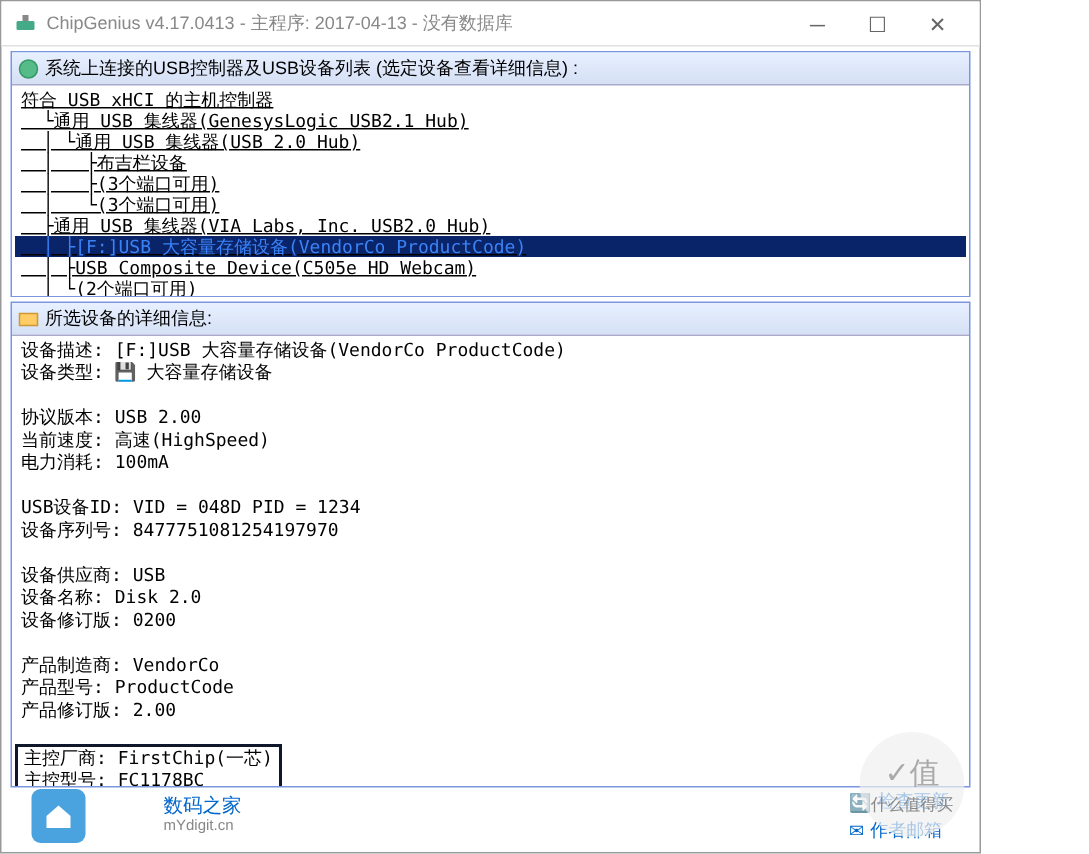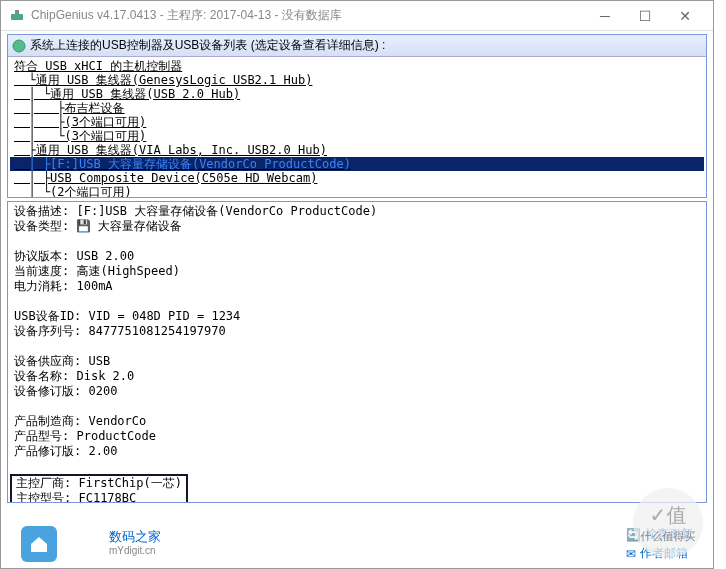--- a/index.html
+++ b/index.html
@@ -1,17 +1,17 @@
 <!DOCTYPE html>
 <html><head>
 <meta charset="utf-8">
 <style>
 * { margin: 0; padding: 0; box-sizing: border-box; }
 body { font-family: "SimSun", "Microsoft YaHei", sans-serif; font-size: 12px; background: #fff; }
-.window { width: 714px; height: 569px; border: 1px solid #999; background: #fff; position: relative; }
+.window { width: 654px; height: 569px; border: 1px solid #999; background: #fff; position: relative; }
 .titlebar { height: 30px; background: #fff; display: flex; align-items: center; padding: 0 8px; border-bottom: 1px solid #e0e0e0; }
 .titlebar-icon { width: 16px; height: 16px; margin-right: 6px; display: inline-flex; }
 .titlebar-text { flex: 1; color: #888; font-size: 12px; }
 .win-controls { display: flex; }
 .win-btn { width: 40px; height: 28px; display: flex; align-items: center; justify-content: center; color: #666; font-size: 14px; cursor: pointer; }
 .panel { margin: 3px 6px; border: 1px solid #7a96df; }
 .panel-header { background: linear-gradient(#e8f0ff, #d5e0f5); border-bottom: 1px solid #aac; padding: 2px 4px; display: flex; align-items: center; }
 .panel-header .icon { width: 14px; height: 14px; margin-right: 4px; }
 .panel-body { background: #fff; padding: 2px; font-family: "SimSun", monospace; font-size: 12px; line-height: 14px; overflow: auto; }
 .tree { white-space: pre; text-decoration: underline; }
@@ -63,20 +63,28 @@
           </svg>
       </span>
       <span>系统上连接的USB控制器及USB设备列表 (选定设备查看详细信息) :</span>
     </div>
     <div class="panel-body">
       <div class="tree" id="tree"><div class="tree-line">符合 USB xHCI 的主机控制器</div><div class="tree-line">  └通用 USB 集线器(GenesysLogic USB2.1 Hub)</div><div class="tree-line">  │ └通用 USB 集线器(USB 2.0 Hub)</div><div class="tree-line">  │   ├布吉栏设备</div><div class="tree-line">  │   ├(3个端口可用)</div><div class="tree-line">  │   └(3个端口可用)</div><div class="tree-line">  ├通用 USB 集线器(VIA Labs, Inc. USB2.0 Hub)</div><div class="tree-line selected">  │ ├[F:]USB 大容量存储设备(VendorCo ProductCode)</div><div class="tree-line">  │ ├USB Composite Device(C505e HD Webcam)</div><div class="tree-line">  │ └(2个端口可用)</div></div>
     </div>
   </div>
 
   <div class="panel bottom">
+    <div class="panel-header">
+      <span class="icon">
+        <svg viewBox="0 0 14 14">
+            <rect x="1" y="3" width="12" height="8" fill="#fc6" stroke="#c93"></rect>
+          </svg>
+      </span>
+      <span>所选设备的详细信息:</span>
+    </div>
     <div class="panel-body details"><span><span>设备描述:</span> <span>[F:]USB 大容量存储设备(VendorCo ProductCode)</span></span>
 <span><span>设备类型:</span> <span class="small-icon">💾</span> <span>大容量存储设备</span></span>
 
 <span><span>协议版本:</span> <span>USB 2.00</span></span>
 <span><span>当前速度:</span> <span>高速(HighSpeed)</span></span>
 <span><span>电力消耗:</span> <span>100mA</span></span>
 
 <span><span>USB设备ID:</span> <span>VID = 048D PID = 1234</span></span>
 <span><span>设备序列号:</span> <span>8477751081254197970</span></span>
 

